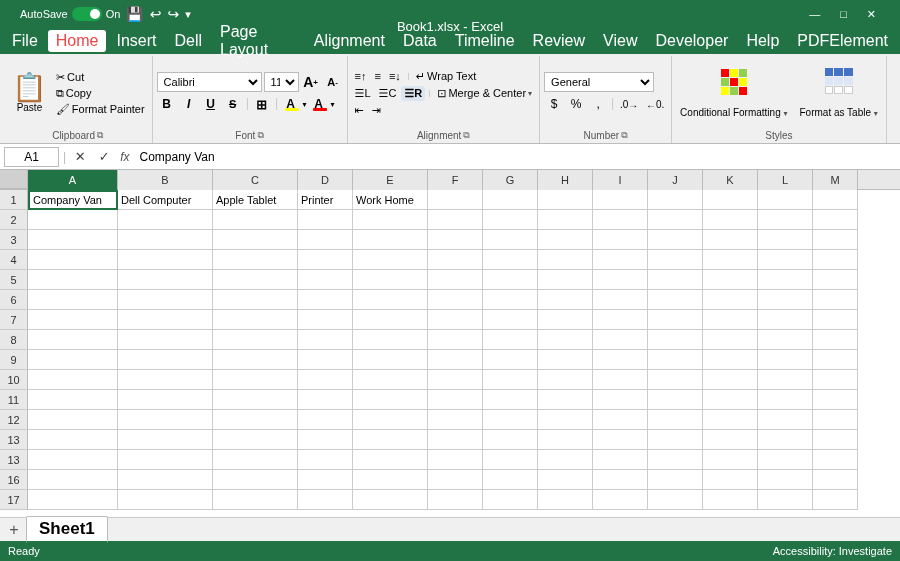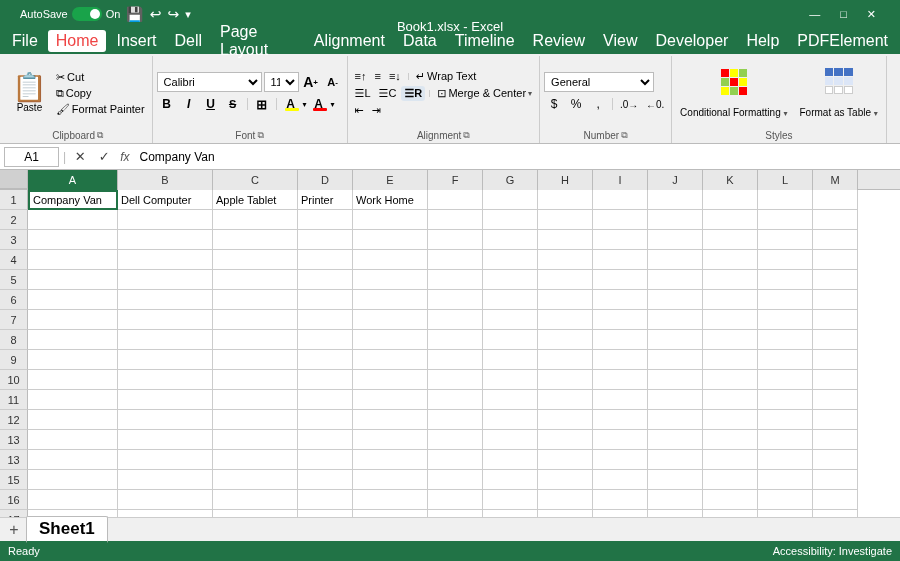--- a/index.html
+++ b/index.html
@@ -812,36 +812,20 @@
           <div class="cell col-fg"></div>
           <div class="cell col-fg"></div>
           <div class="cell col-h"></div>
           <div class="cell col-i"></div>
           <div class="cell col-j"></div>
           <div class="cell col-k"></div>
           <div class="cell col-l"></div>
           <div class="cell col-m"></div>
         </div>
         <div class="grid-row">
-          <div class="row-num">15</div>
-          <div class="cell col-a"></div>
-          <div class="cell col-b"></div>
-          <div class="cell col-c"></div>
-          <div class="cell col-d"></div>
-          <div class="cell col-e"></div>
-          <div class="cell col-fg"></div>
-          <div class="cell col-fg"></div>
-          <div class="cell col-h"></div>
-          <div class="cell col-i"></div>
-          <div class="cell col-j"></div>
-          <div class="cell col-k"></div>
-          <div class="cell col-l"></div>
-          <div class="cell col-m"></div>
-        </div>
-        <div class="grid-row">
           <div class="row-num">16</div>
           <div class="cell col-a"></div>
           <div class="cell col-b"></div>
           <div class="cell col-c"></div>
           <div class="cell col-d"></div>
           <div class="cell col-e"></div>
           <div class="cell col-fg"></div>
           <div class="cell col-fg"></div>
           <div class="cell col-h"></div>
           <div class="cell col-i"></div>

